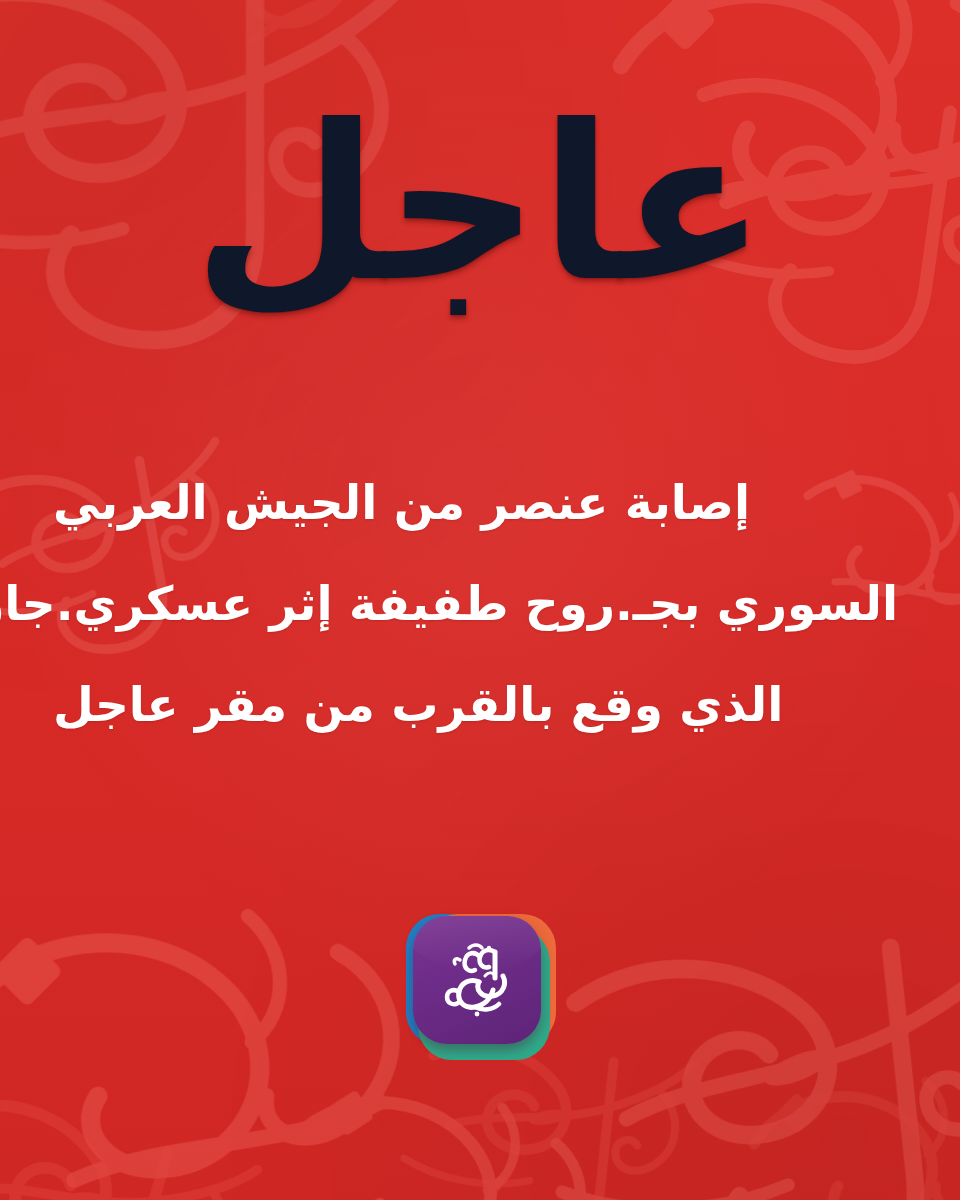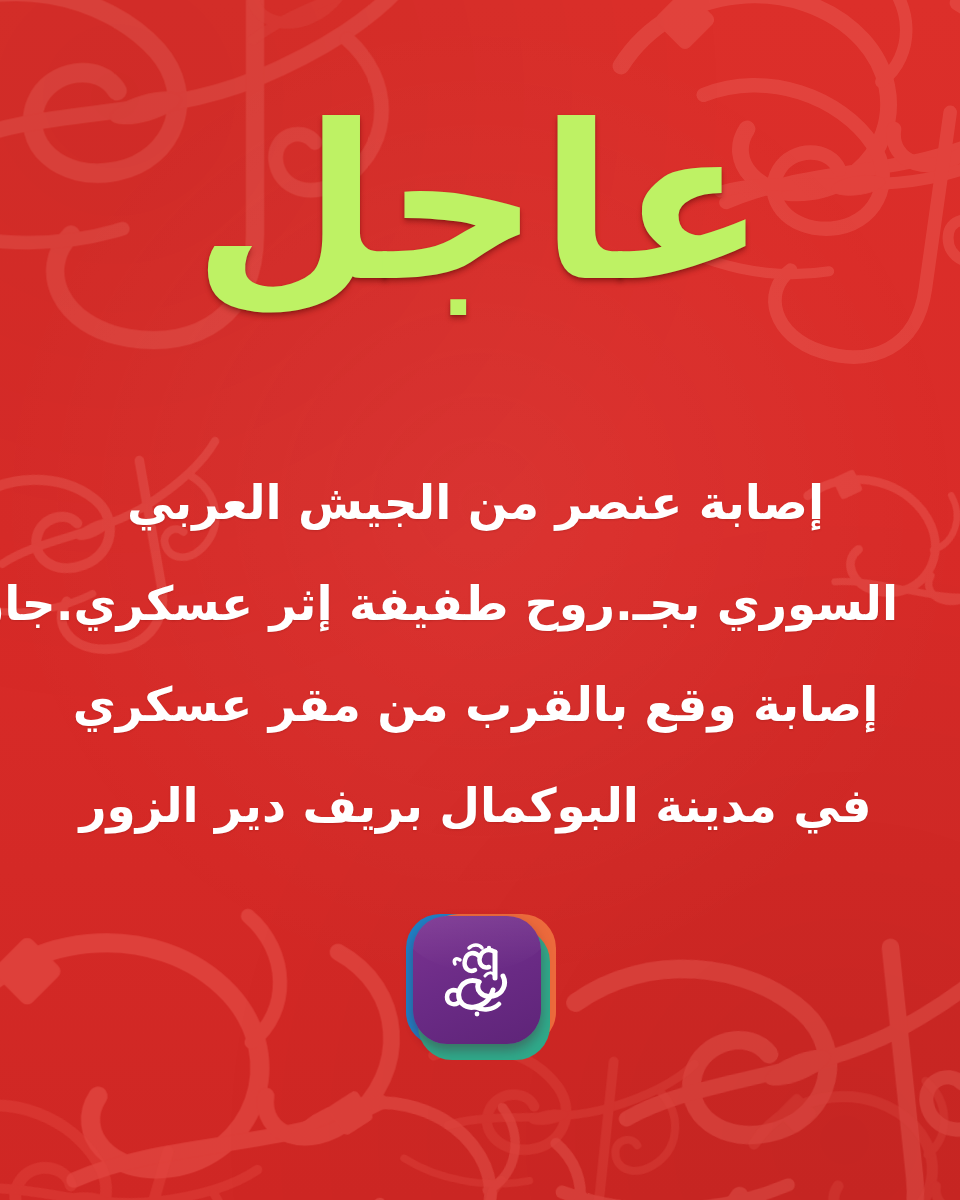--- a/index.html
+++ b/index.html
@@ -46,36 +46,36 @@
     top: 96px;
     left: 0;
     right: 0;
     text-align: center;
   }
   #headline {
     display: inline-block;
     font-size: 215px;
     line-height: 1.0;
     font-weight: 700;
-    color: #bef264;
+    color: #0f172a;
     letter-spacing: 0px;
     text-shadow:
       0 4px 5px rgba(90,10,8,0.40),
       0 1px 2px rgba(90,10,8,0.30);
     direction: rtl;
     white-space: nowrap;
   }
 
   
   #body-wrap {
     position: absolute;
     top: 452px;
     left: 53px;
     right: 62px;
-    text-align: center;
+    text-align: left;
     direction: rtl;
   }
   .body-line {
     font-size: 47px;
     line-height: 101px;
     font-weight: 700;
     color: #ffffff;
     white-space: nowrap;
     letter-spacing: 0.4px;
     text-shadow: 0 1px 2px rgba(120,18,15,0.25);
@@ -204,22 +204,21 @@
 
   <div id="bg-shade"></div>
 
   <div id="headline-wrap">
     <span id="headline">عاجل</span>
   </div>
 
   <div id="body-wrap">
     <div class="body-line">إصابة عنصر من الجيش العربي</div>
     <div class="body-line">السوري بجـ.روح طفيفة إثر عسكري.جار</div>
-    <div class="body-line">إصابة وقع بالقرب من مقر عسكري</div>
-    <div class="body-line">في مدينة البوكمال بريف دير الزور</div>
+    <div class="body-line">الذي وقع بالقرب من مقر عاجل</div>
   </div>
 
   <div id="logo-wrap">
     <div id="logo">
       <div class="logo-layer" id="logo-blue"></div>
       <div class="logo-layer" id="logo-orange"></div>
       <div class="logo-layer" id="logo-teal"></div>
       <div class="logo-layer" id="logo-purple">
         <div id="logo-gloss"></div>
         <div id="logo-mark">

